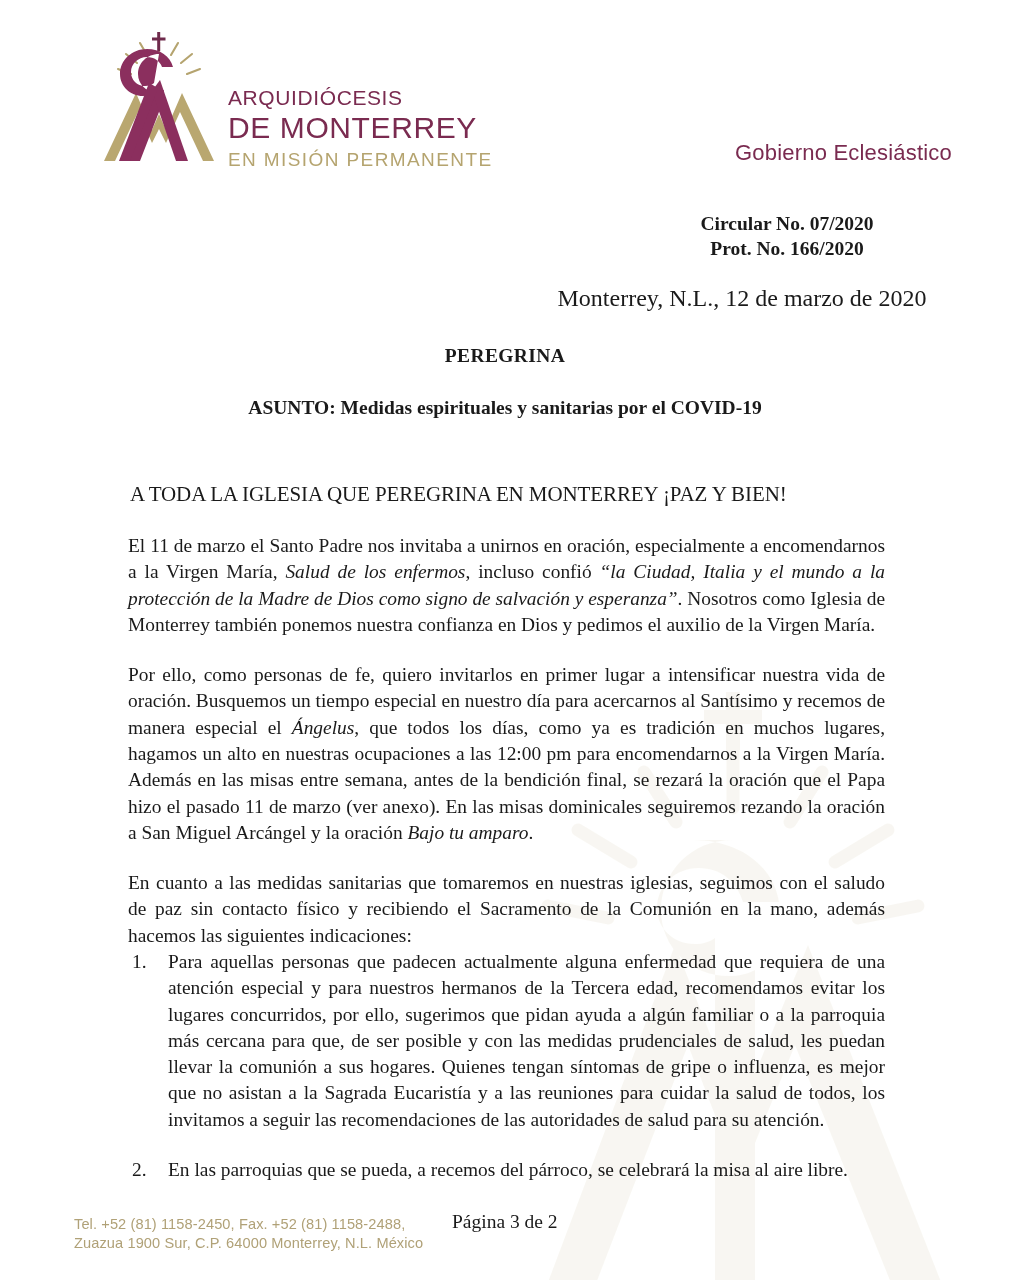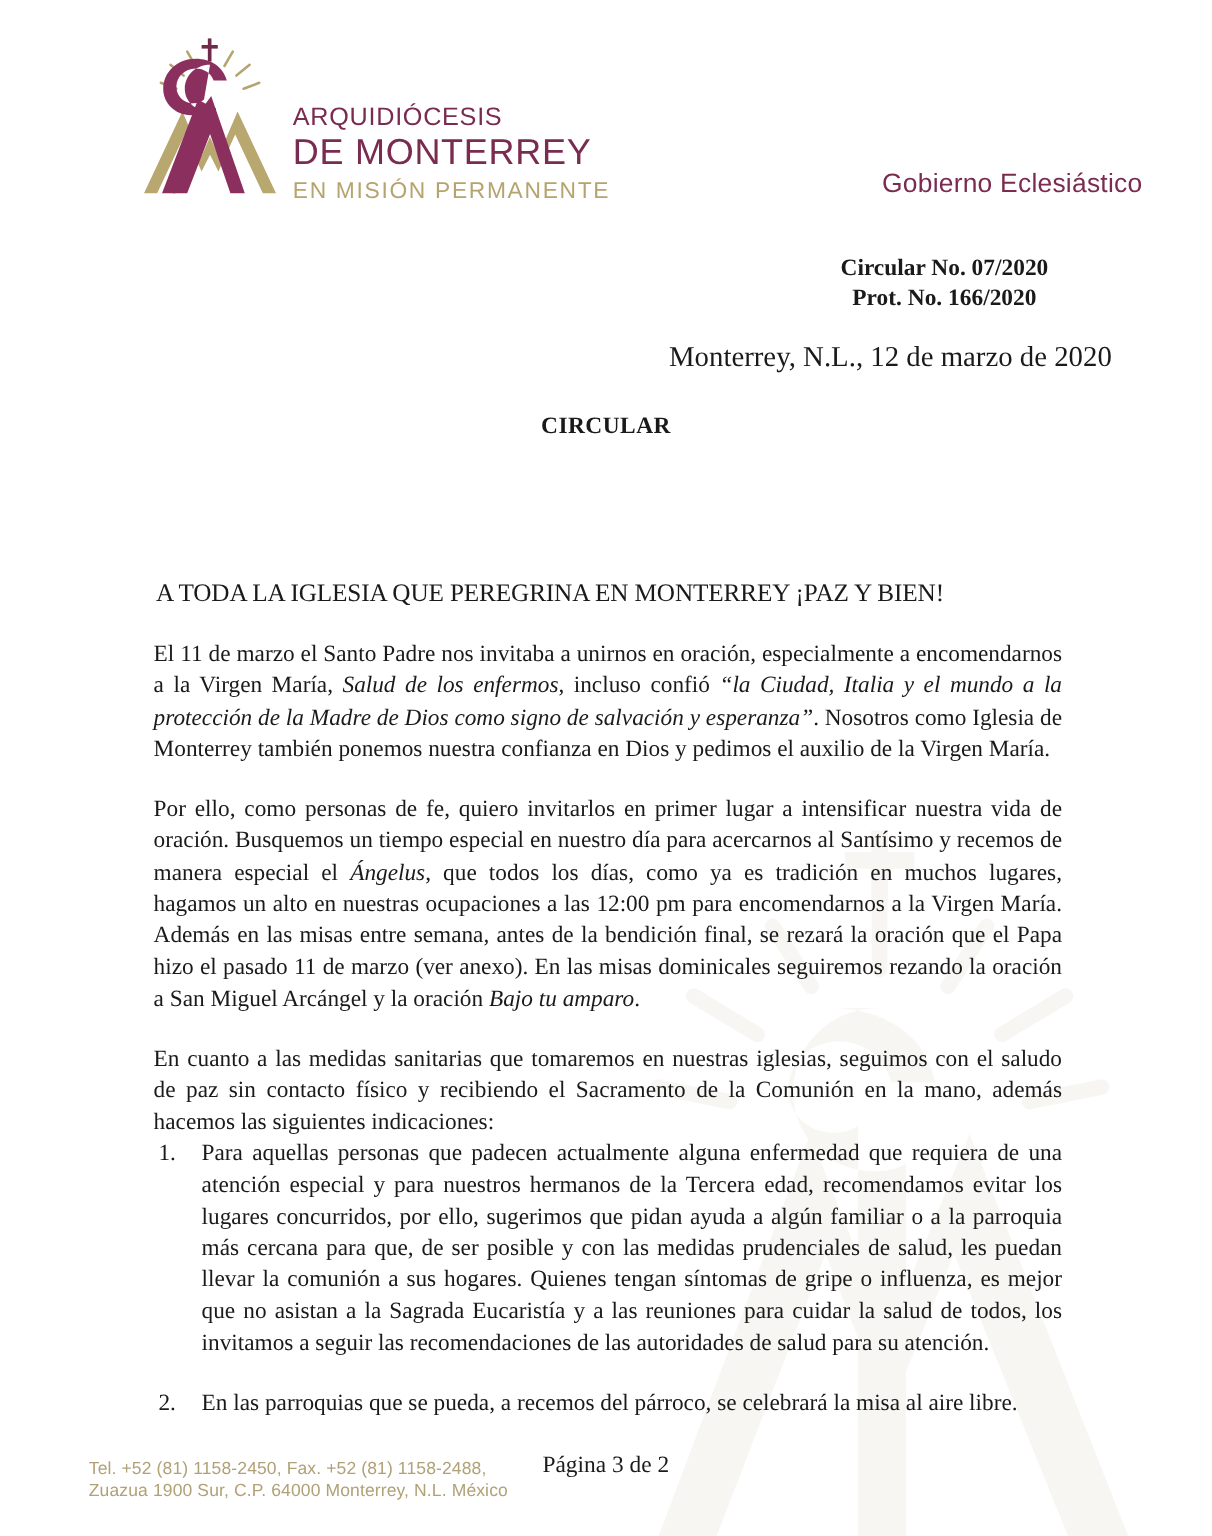--- a/index.html
+++ b/index.html
@@ -28,21 +28,21 @@
     height: 700px;
     opacity: 0.085;
     pointer-events: none;
     z-index: 0;
   }
   .watermark svg { width: 100%; height: 100%; display: block; }
 
   
   .header {
     position: absolute;
-    top: 24px; left: 16px; right: 0;
+    top: 24px; left: 0; right: 0;
     height: 170px;
     z-index: 2;
   }
   .logo-block {
     position: absolute;
     left: 98px;
     top: 6px;
     display: flex;
     align-items: center;
   }
@@ -272,21 +272,22 @@
     <div class="dept">Gobierno Eclesiástico</div>
   </div>
 
   <div class="refblock">
     <div class="ref">Circular No. 07/2020</div>
     <div class="ref">Prot. No. 166/2020</div>
   </div>
 
   <div class="place-date">Monterrey, N.L., 12 de marzo de 2020</div>
 
-  <div class="doc-title">CIRCULAR</div>
+  <div class="doc-title">PEREGRINA</div>
+  <div class="doc-subject">ASUNTO: Medidas espirituales y sanitarias por el COVID-19</div>
 
   <div class="body-area">
 
     <div class="salutation">A TODA LA IGLESIA QUE PEREGRINA EN MONTERREY ¡PAZ Y BIEN!</div>
 
     <p class="para"><span>El 11 de marzo el Santo Padre nos invitaba a unirnos en oración, especialmente a encomendarnos a la Virgen María, </span><span class="it">Salud de los enfermos</span><span>, incluso confió </span><span class="it">“la Ciudad, Italia y el mundo a la protección de la Madre de Dios como signo de salvación y esperanza”</span><span>. Nosotros como Iglesia de Monterrey también ponemos nuestra confianza en Dios y pedimos el auxilio de la Virgen María.</span></p>
 
     <p class="para"><span>Por ello, como personas de fe, quiero invitarlos en primer lugar a intensificar nuestra vida de oración. Busquemos un tiempo especial en nuestro día para acercarnos al Santísimo y recemos de manera especial el </span><span class="it">Ángelus</span><span>, que todos los días, como ya es tradición en muchos lugares, hagamos un alto en nuestras ocupaciones a las 12:00 pm para encomendarnos a la Virgen María. Además en las misas entre semana, antes de la bendición final,  se rezará la oración que el Papa hizo el pasado 11 de marzo (ver anexo). En las misas dominicales seguiremos rezando la oración a San Miguel Arcángel y la oración </span><span class="it">Bajo tu amparo</span><span>.</span></p>
 
     <p class="para">En cuanto a las medidas sanitarias que tomaremos en nuestras iglesias, seguimos con el saludo de paz sin contacto físico y recibiendo el Sacramento de la Comunión en la mano, además hacemos las siguientes indicaciones:</p>

